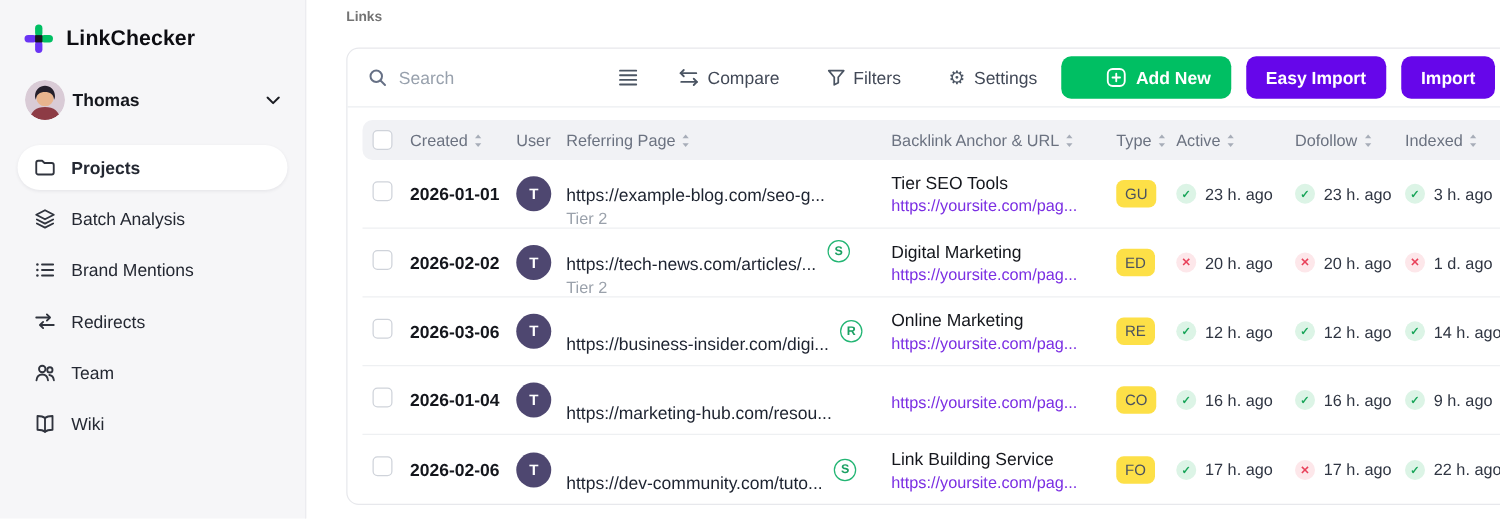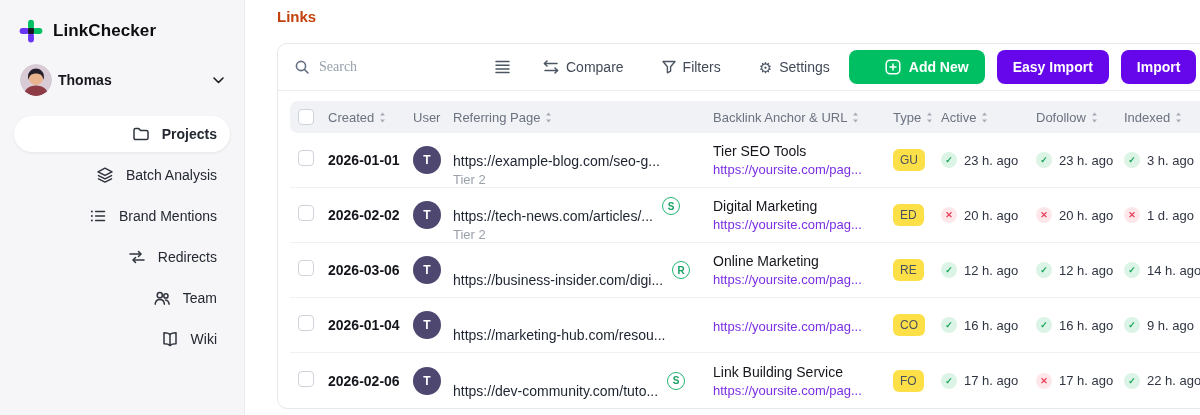--- a/index.html
+++ b/index.html
@@ -22,47 +22,47 @@
   }
   .logo-row { display: flex; align-items: center; gap: 9px; padding: 4px 4px 16px; }
   .logo-text { font-size: 17px; font-weight: 800; color: #0d0d12; letter-spacing: .1px; }
   .user-row { display: flex; align-items: center; gap: 6px; padding: 4px 6px 20px; cursor: pointer; }
   .user-photo { width: 32px; height: 32px; border-radius: 50%; overflow: hidden; flex: 0 0 32px; }
   .user-name { font-size: 14px; font-weight: 700; color: #15171d; flex: 1; }
   .nav { display: flex; flex-direction: column; gap: 5px; }
   .nav-item {
     display: flex; align-items: center; gap: 12px;
     padding: 9px 13px; border-radius: 22px;
-    font-size: 14px; font-weight: 500; color: #242832; cursor: pointer; justify-content: flex-end;
+    font-size: 14px; font-weight: 500; color: #242832; cursor: pointer;
   }
   .nav-item.active { background: #ffffff; box-shadow: 0 1px 3px rgba(25,25,55,.08); font-weight: 600; }
   .nav-item .nicon { width: 18px; height: 18px; flex: 0 0 18px; display: inline-flex; }
 
   
   .main { flex: 1; padding: 8px 0 0 32px; overflow: hidden; }
-  .page-title { font-size: 15px; font-weight: 700; color: #c2410c; margin-bottom: 18px; }
+  .page-title { font-size: 11px; font-weight: 700; color: #737373; margin-bottom: 18px; }
 
   .card {
     width: 950px;
     background: #fff;
     border: 1px solid #e7e8ec;
     border-radius: 10px;
   }
 
   
   .toolbar {
     display: flex; align-items: center;
     height: 47px; padding: 0 40px 0 16px;
     border-bottom: 1px solid #eceef1;
     gap: 10px;
   }
   .search { display: flex; align-items: center; gap: 9px; width: 180px; }
   .search input {
     border: none; outline: none; background: transparent;
-    font-family: Liberation Serif, serif; font-size: 14px; color: #374151; width: 140px;
+    font-family: Liberation Sans, sans-serif; font-size: 14px; color: #374151; width: 140px;
   }
   .search input::placeholder { color: #98a1ad; }
   .tb-menu { margin-left: 22px; display: inline-flex; cursor: pointer; padding: 4px; }
   .tb-sep { width: 1px; height: 20px; background: #e6e8ec; }
   .tb-item {
     display: flex; align-items: center; gap: 7px;
     font-size: 14px; color: #424957; padding: 0 9px; cursor: pointer; font-weight: 500;
   }
   .gear-glyph { font-size: 15px; color: #4b5563; line-height: 1; }
   .tb-buttons { display: flex; gap: 12px; margin-left: auto; }

